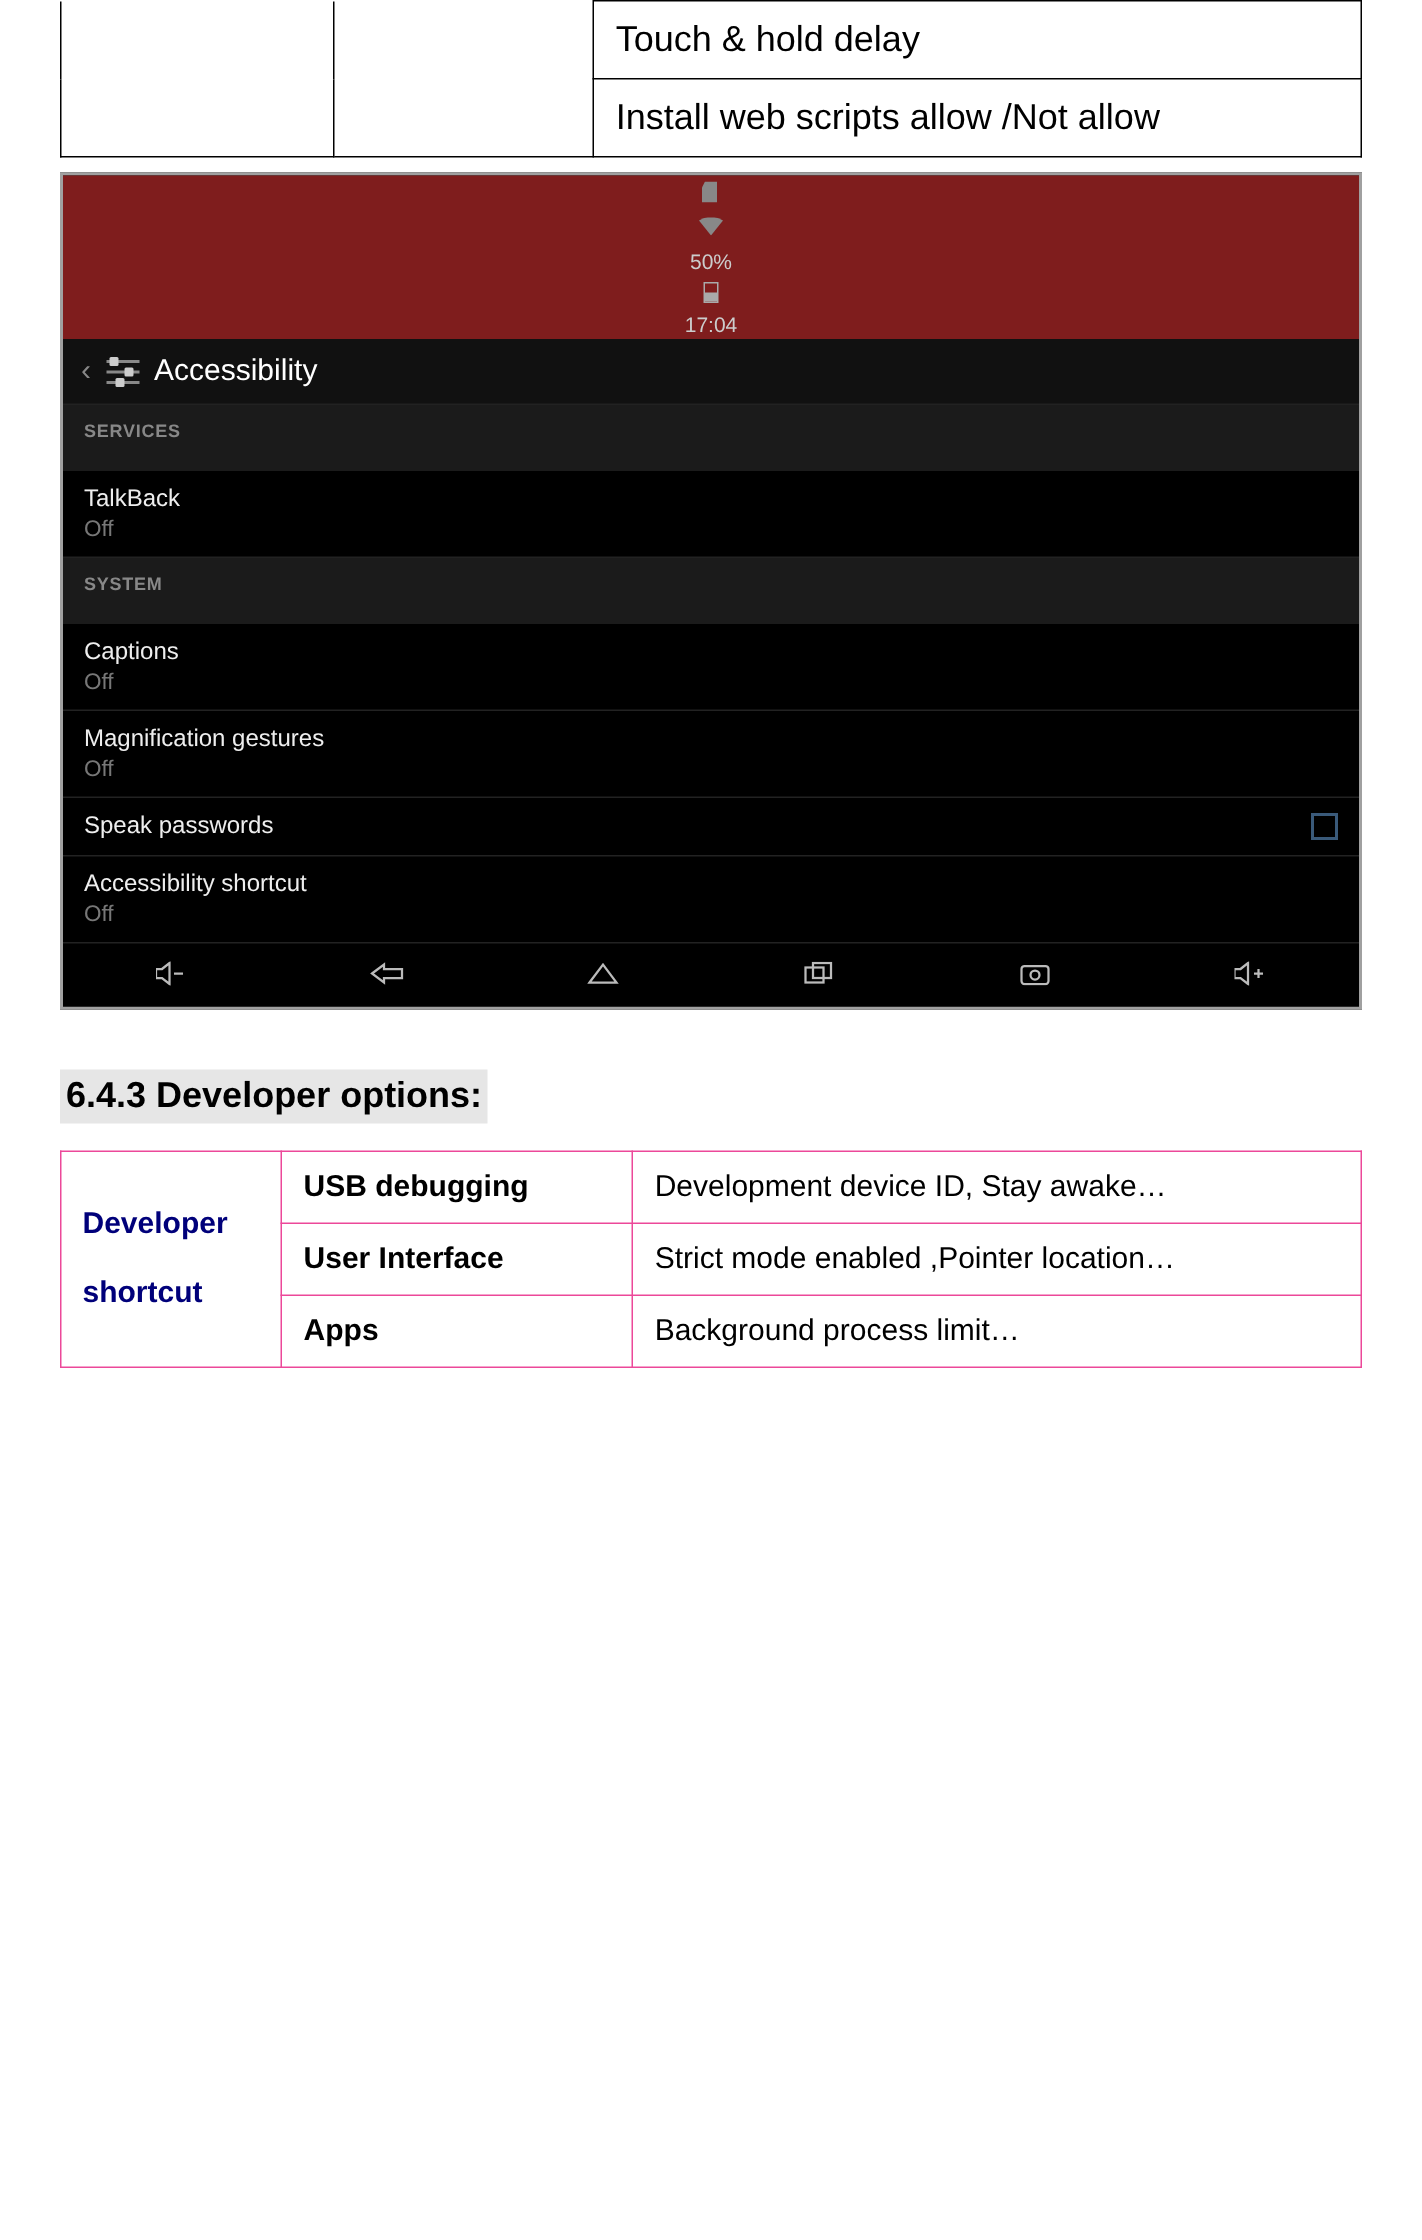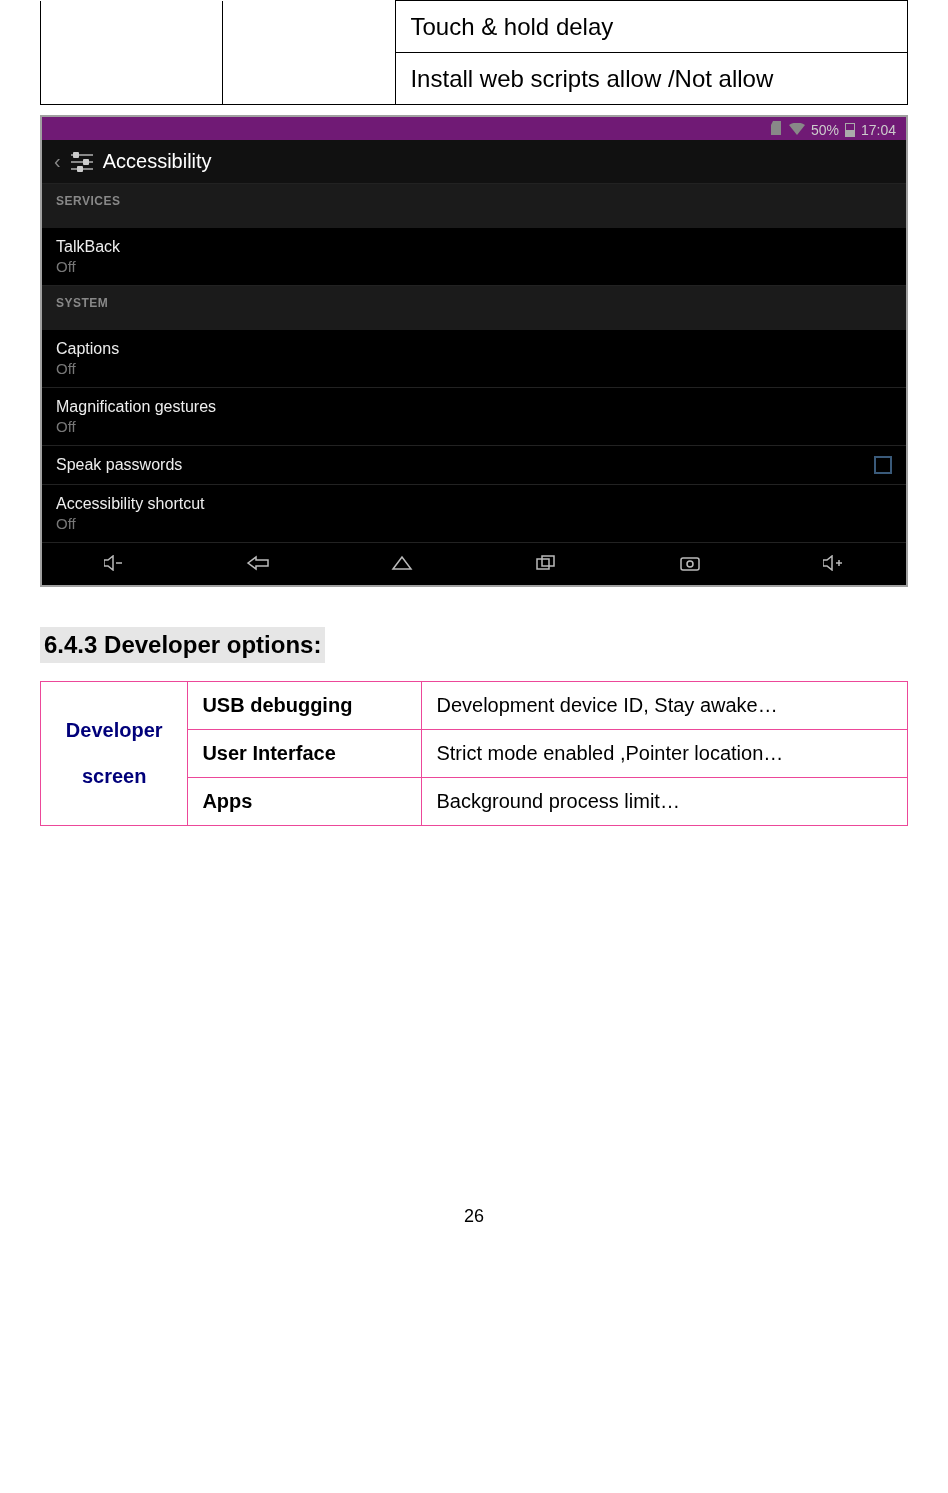--- a/index.html
+++ b/index.html
@@ -42,21 +42,22 @@
     margin-bottom: 30px;
   }
   .status-bar {
     display: flex;
     justify-content: flex-end;
     align-items: center;
     gap: 6px;
     font-size: 14px;
     padding: 4px 10px 2px;
     color: #ccc;
-    background: #701a75;
+    background: #7f1d1d;
+    flex-direction: column;
   }
   .status-bar .icon { display: inline-block; }
   .bat-icon { width: 10px; height: 14px; border: 1px solid #aaa; position: relative; }
   .bat-icon::after { content: ""; position: absolute; bottom: 0; left: 0; right: 0; height: 50%; background: #aaa; }
   .title-bar {
     display: flex;
     align-items: center;
     gap: 10px;
     padding: 10px 12px;
     font-size: 20px;
@@ -125,21 +126,20 @@
     border-collapse: collapse;
   }
   .dev-table td {
     border: 1px solid #ec4899;
     padding: 12px 14px;
     font-size: 20px;
     vertical-align: middle;
   }
   .dev-table .left {
     width: 17%;
-    text-align: center;
     font-weight: bold;
     color: #00007a;
   }
   .dev-table .mid {
     width: 27%;
     font-weight: bold;
   }
   .dev-table .right {
     width: 56%;
   }
@@ -287,30 +287,29 @@
 
   
   <div class="section-heading">6.4.3 Developer options:</div>
 
   
   <table class="dev-table">
     <tbody>
         <tr>
       <td class="left" rowspan="3">
         <span>Developer</span><br><br>
-        <span>screen</span>
+        <span>shortcut</span>
       </td>
       <td class="mid">USB debugging</td>
       <td class="right">Development device ID, Stay awake…</td>
     </tr>
     <tr>
       <td class="mid">User Interface</td>
       <td class="right">Strict mode enabled ,Pointer location…</td>
     </tr>
     <tr>
       <td class="mid">Apps</td>
       <td class="right">Background process limit…</td>
     </tr>
   </tbody>
     </table>
 
-  <div class="page-number">26</div>
 </div>
 
 </body></html>

